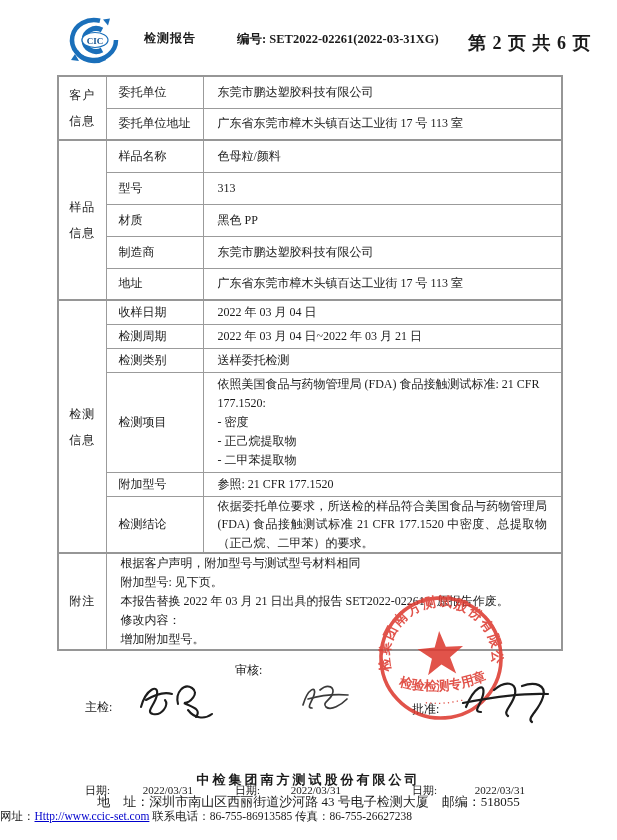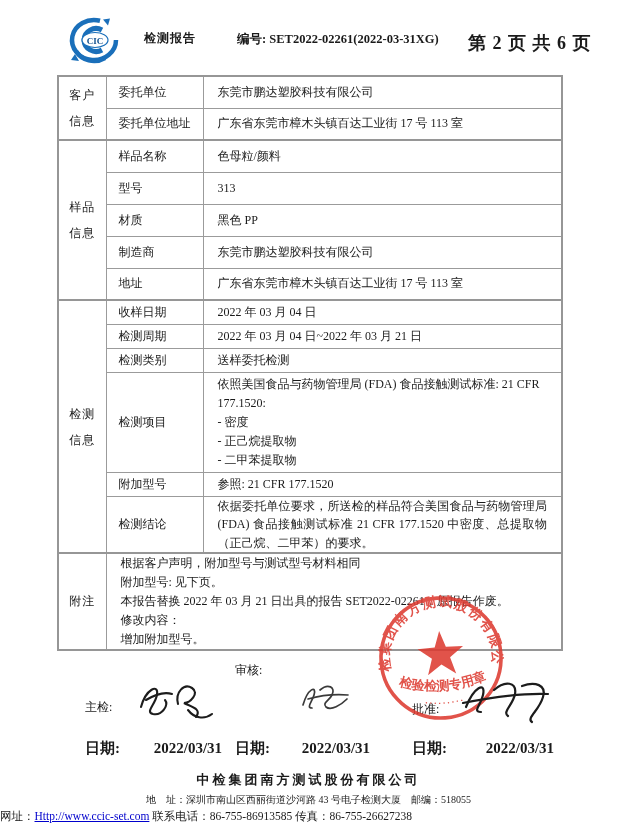--- a/index.html
+++ b/index.html
@@ -36,26 +36,26 @@
   tr.notes { height: 94px; }
   td.multi { vertical-align: middle; }
   td.justify div { text-align: justify; line-height: 18.5px; padding-right: 4px; }
 
   
   .stamp { position: absolute; left: 371px; top: 588px; width: 140px; height: 140px; z-index: 3; opacity: .87; transform: rotate(-4deg); pointer-events: none; }
 
   
   .sig-label { position: absolute; font-size: 12px; z-index: 2; }
   .sig-svg { position: absolute; z-index: 4; }
-  .date-row { position: absolute; top: 739px; font-size: 15px; z-index: 2; font-weight: bold; }
+  .date-row { position: absolute; top: 783px; font-size: 11px; z-index: 2; }
   .date-val { display: inline-block; }
 
   
   .ft-company { position: absolute; left: 0; top: 771px; width: 100%; text-align: center; font-size: 13px; font-weight: bold; letter-spacing: 3px; }
-  .ft-line1 { position: absolute; left: 0; top: 793px; width: 100%; text-align: center; font-size: 10px; }
+  .ft-line1 { position: absolute; left: 0; top: 793px; width: 100%; text-align: center; font-size: 13px; }
   .ft-line2 { position: absolute; left: 0; top: 809px; width: 100%; font-size: 11.5px; }
   .ft-link { color: #0000cc; text-decoration: underline; }
 </style>
 </head>
 <body>
 
 <div class="page">
 
   <svg class="hdr-logo" viewBox="0 0 60 50">
     <g fill="none" stroke="#1a6fba">

